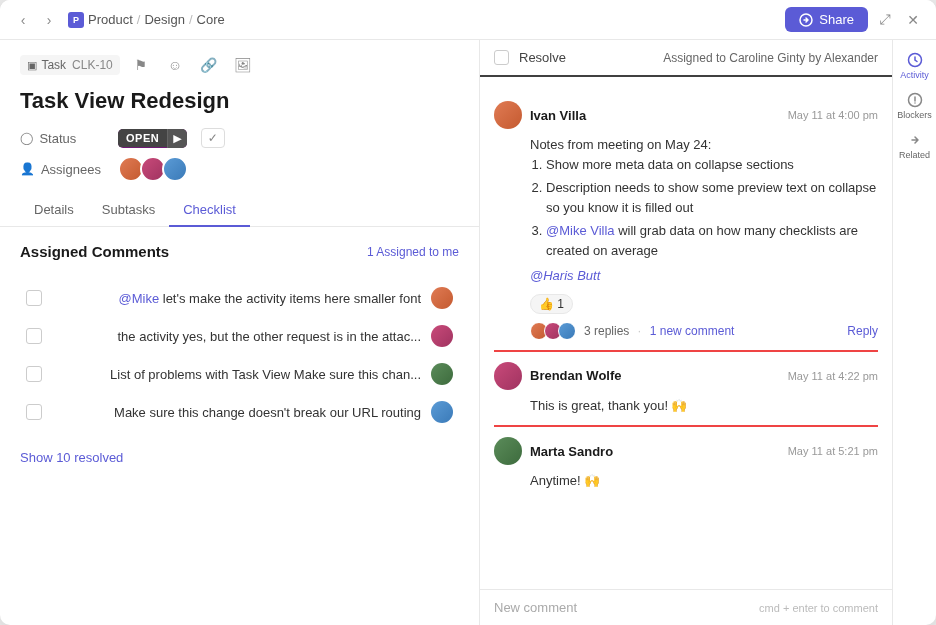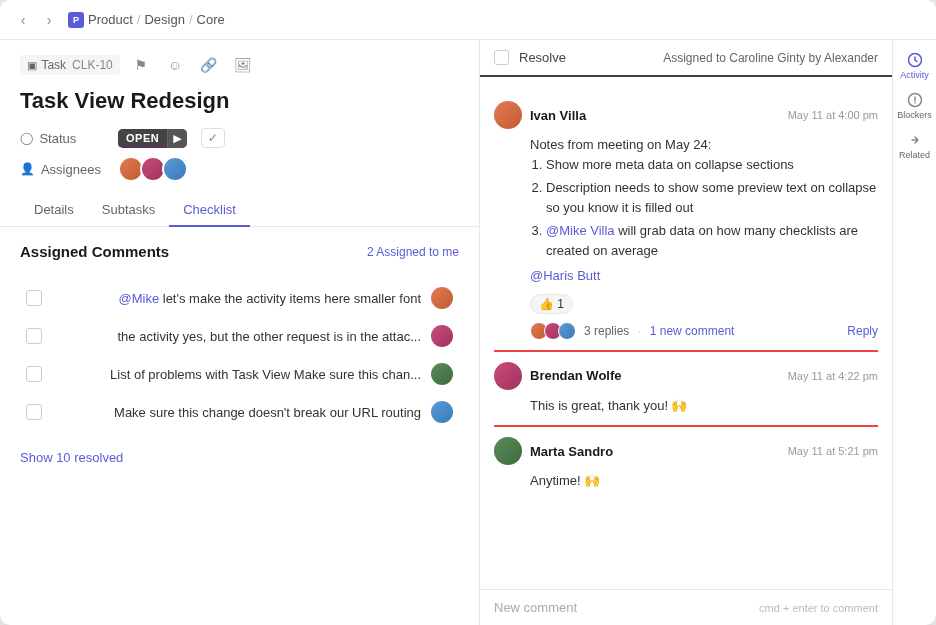--- a/index.html
+++ b/index.html
@@ -389,20 +389,21 @@
     }
     .comment-body li {
       margin-bottom: 4px;
     }
     .mention { color: #5b5bd6; font-weight: 500; }
     .comment-tag {
       color: #5b5bd6;
       font-weight: 500;
       display: block;
       margin-top: 6px;
+      font-style: italic;
     }
     .reaction-bar {
       display: flex;
       align-items: center;
       gap: 6px;
       padding-left: 36px;
       margin-top: 8px;
     }
     .reaction-btn {
       display: flex; align-items: center; gap: 4px;
@@ -490,20 +491,31 @@
       <button class="nav-btn">›</button>
     </div>
     <div class="breadcrumb">
       <div class="breadcrumb-icon">P</div>
       <span class="breadcrumb-item">Product</span>
       <span class="breadcrumb-sep">/</span>
       <span class="breadcrumb-item">Design</span>
       <span class="breadcrumb-sep">/</span>
       <span class="breadcrumb-item">Core</span>
     </div>
+    <div class="titlebar-actions">
+      <button class="share-btn">
+        <svg width="14" height="14" viewBox="0 0 14 14" fill="none">
+            <circle cx="7" cy="7" r="6" stroke="#fff" stroke-width="1.5"></circle>
+            <path d="M5 7h4M7 5l2 2-2 2" stroke="#fff" stroke-width="1.5" stroke-linecap="round" stroke-linejoin="round"></path>
+          </svg>
+        <span>Share</span>
+      </button>
+      <button class="window-ctrl">⤢</button>
+      <button class="window-ctrl">✕</button>
+    </div>
   </div>
 
   <div class="main-layout">
 
     <div class="left-panel">
       <div class="task-header">
 
         <div class="task-meta-bar">
           <div class="task-meta-item">
             <span class="task-meta-icon">▣</span>
@@ -546,21 +558,21 @@
 
       <div class="tabs">
         <div class="tab">Details</div>
         <div class="tab">Subtasks</div>
         <div class="tab active">Checklist</div>
       </div>
 
       <div class="checklist-content">
         <div class="section-header">
           <span class="section-title">Assigned Comments</span>
-          <span class="assigned-badge">2 Assigned to me</span>
+          <span class="assigned-badge">1 Assigned to me</span>
         </div>
         <div class="checklist-items">
 
           <div class="checklist-item">
             <div class="check-box"></div>
             <span class="item-text">
               <span class="item-mention">@Mike</span> let's make the activity items here smaller font
             </span>
             <div class="item-avatar item-avatar-1" style="width:22px;height:22px;border-radius:50%;"></div>
           </div>

